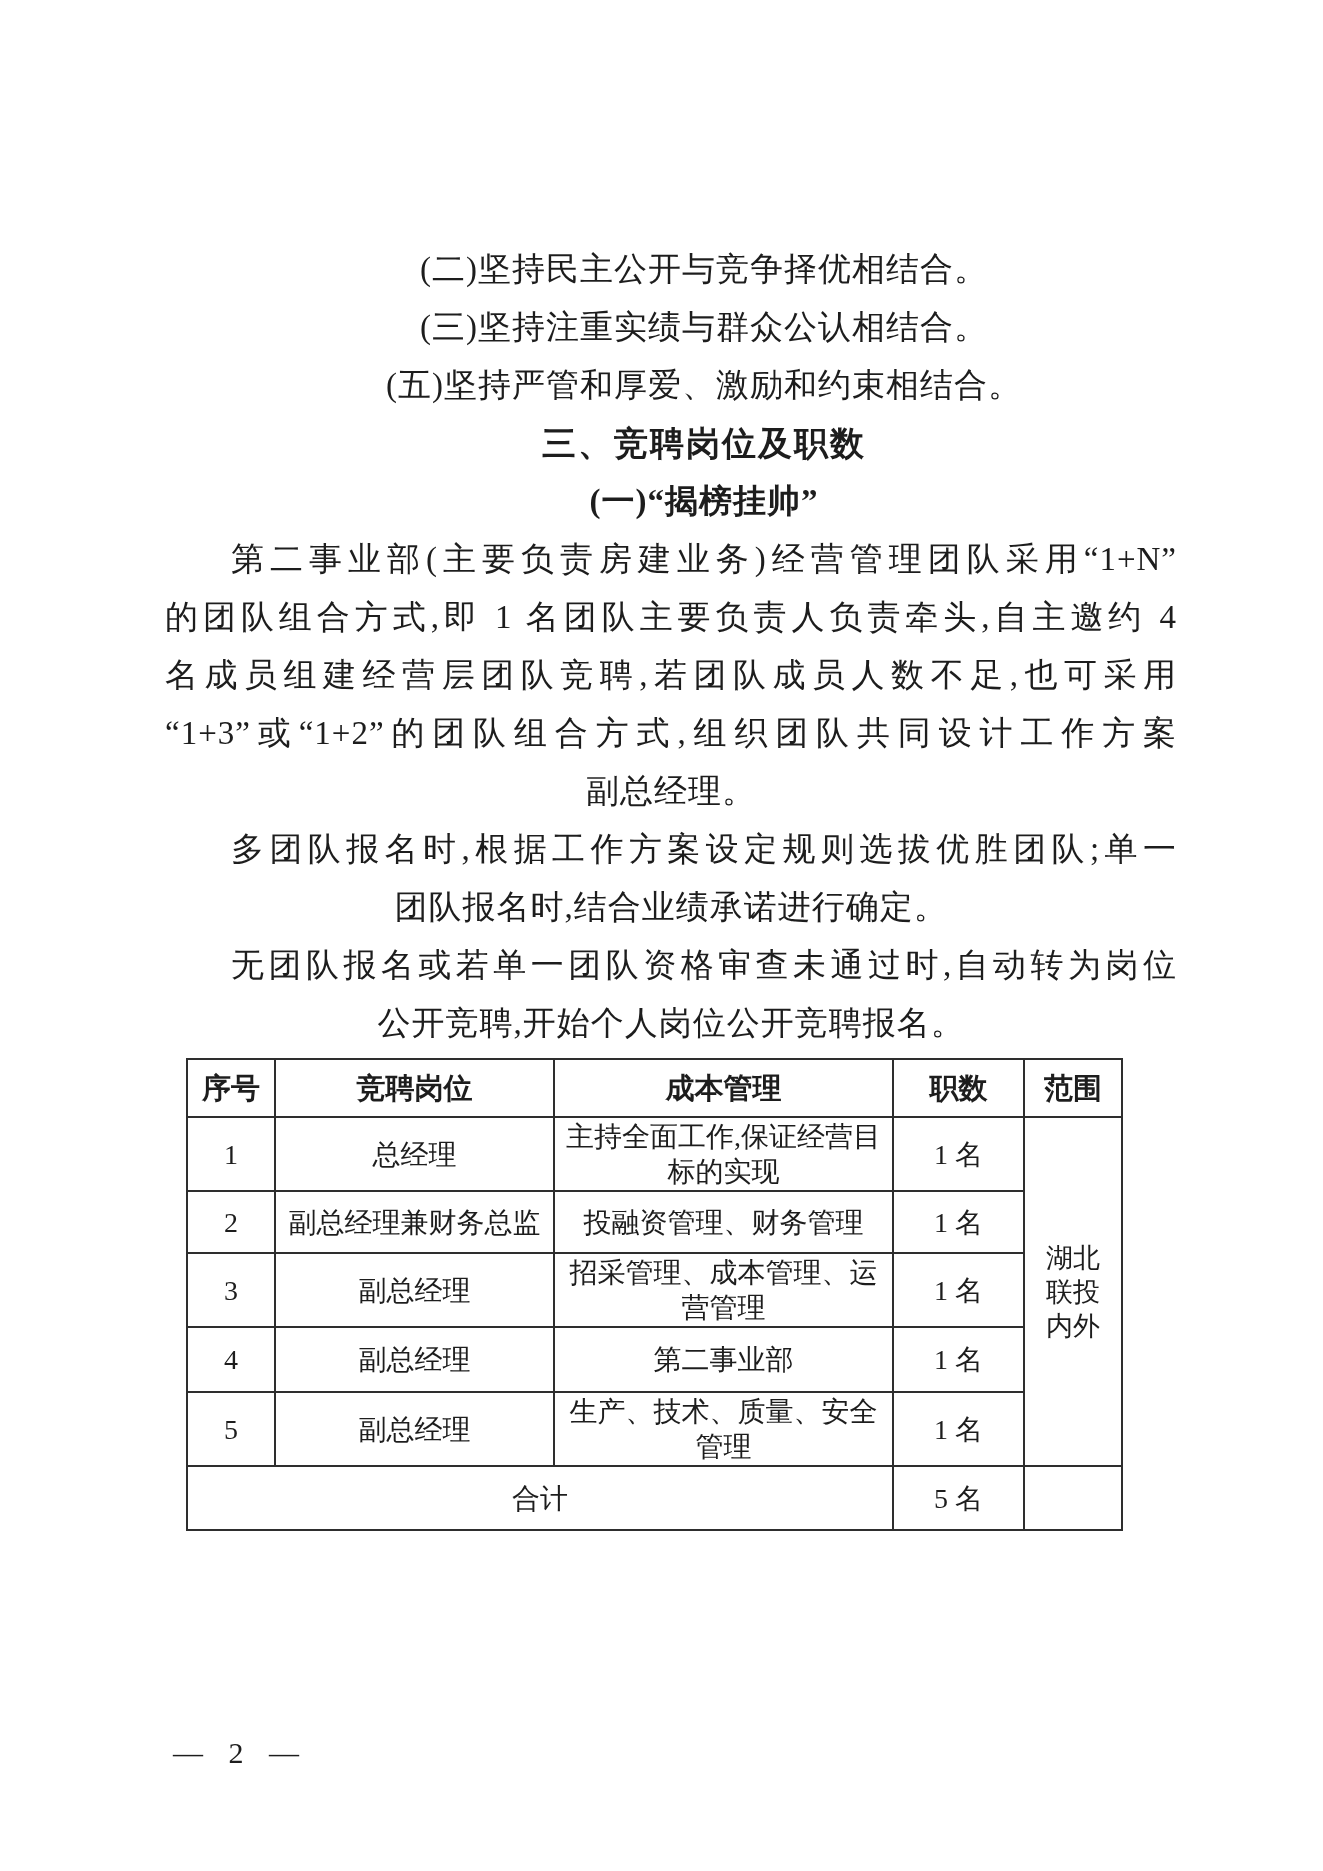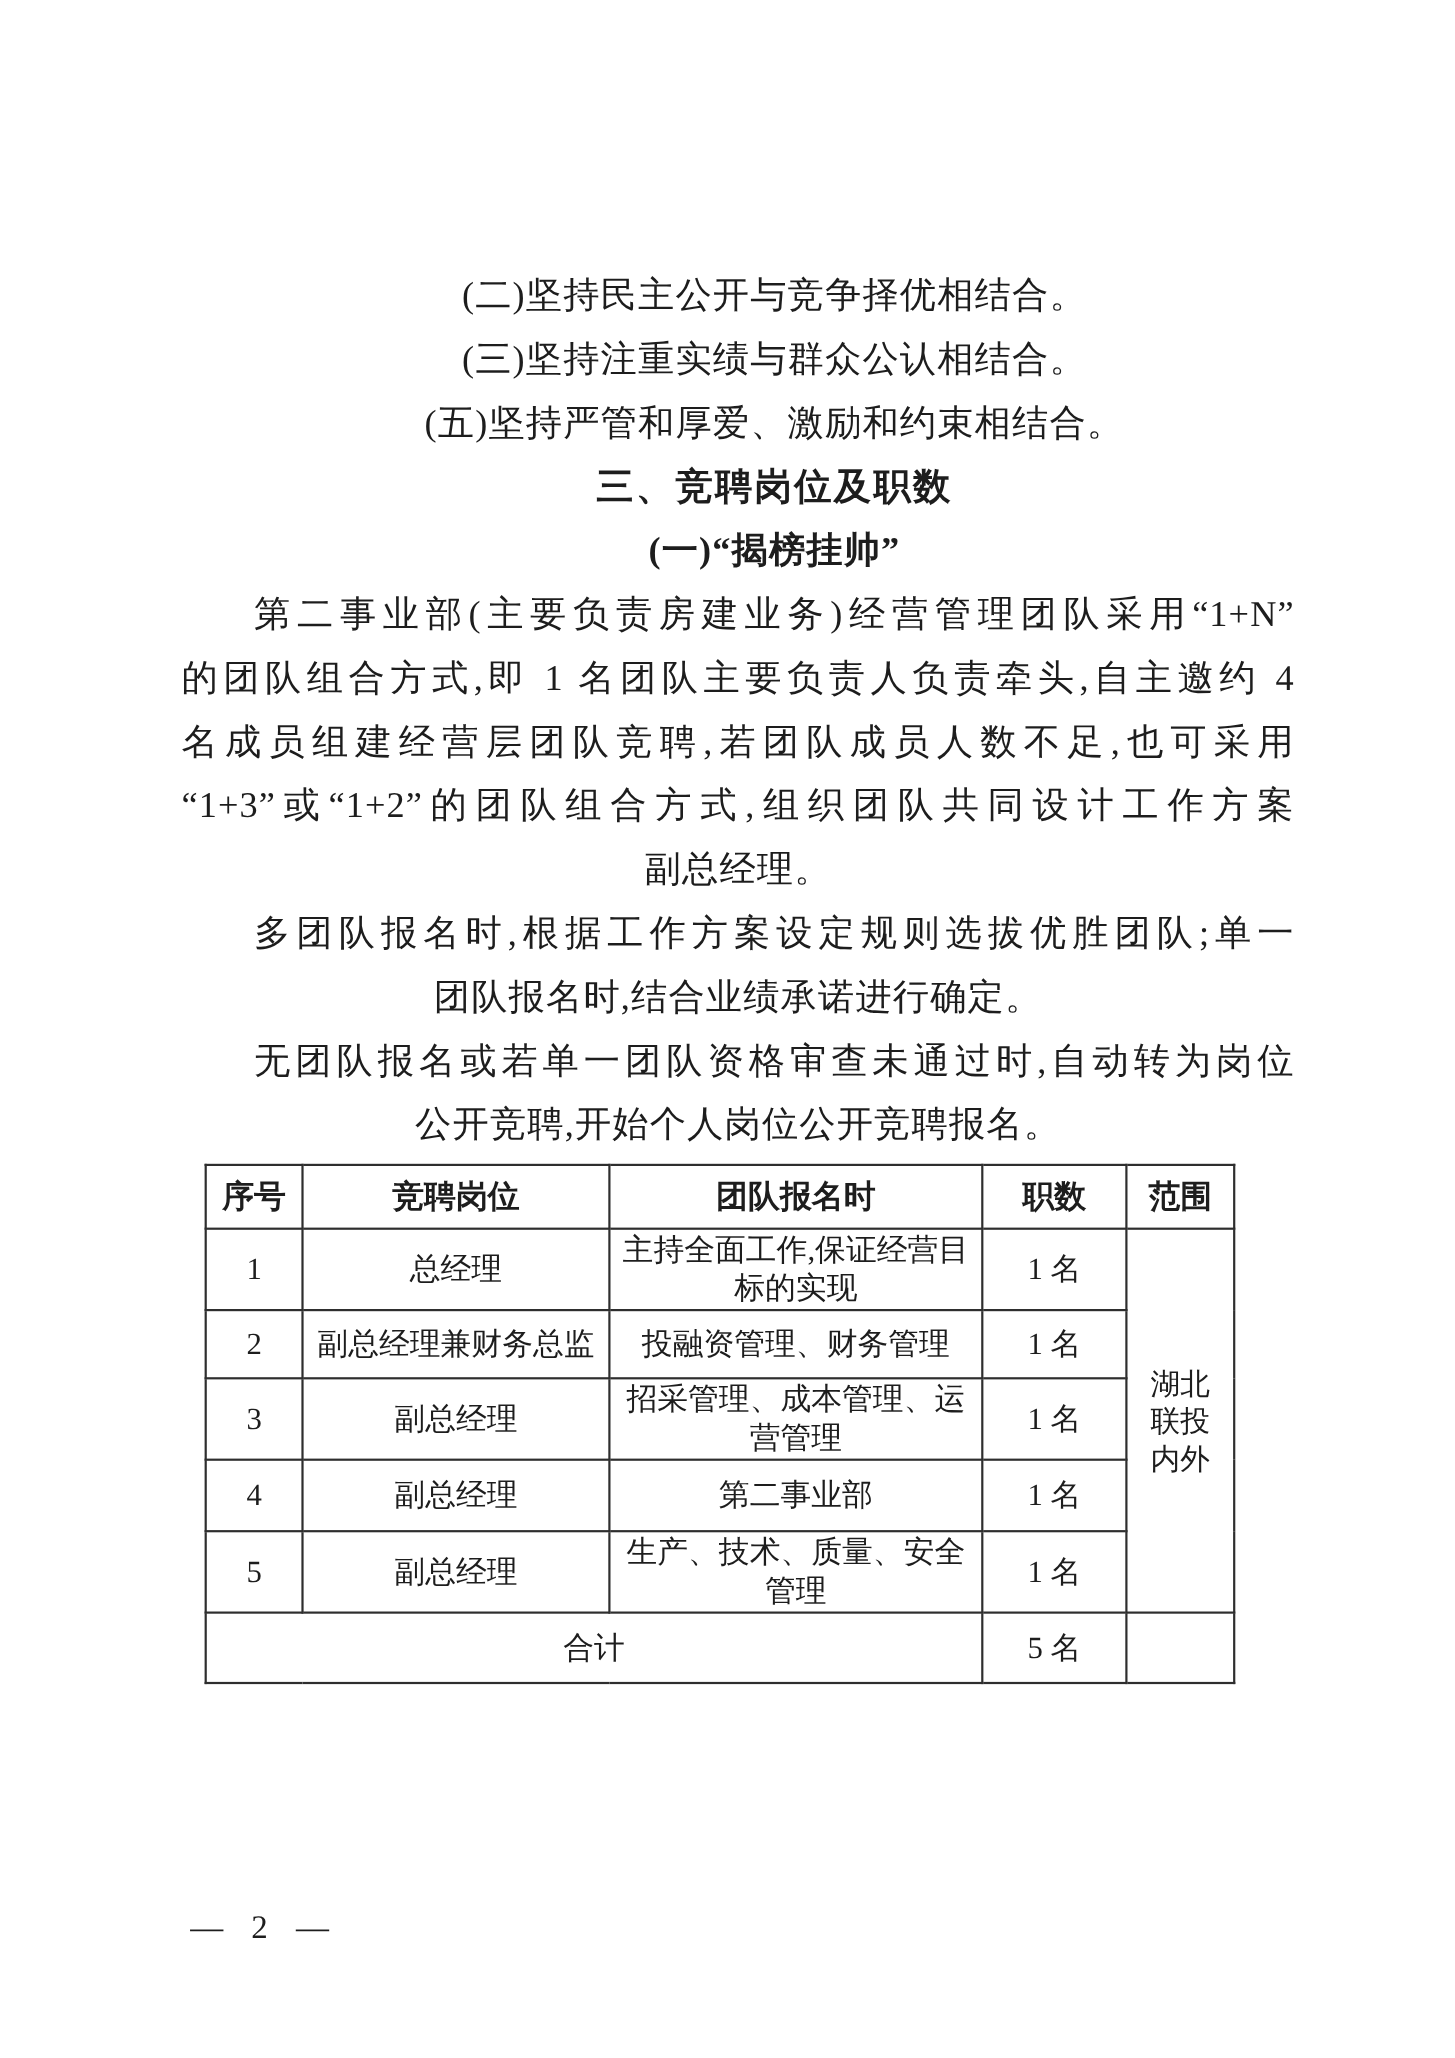--- a/index.html
+++ b/index.html
@@ -106,21 +106,21 @@
         <col style="width:88px">
         <col style="width:279px">
         <col style="width:339px">
         <col style="width:131px">
         <col style="width:98px">
       </colgroup>
       <thead>
         <tr>
           <th>序号</th>
           <th>竞聘岗位</th>
-          <th>团队报名时</th>
+          <th>成本管理</th>
           <th>职数</th>
           <th>范围</th>
         </tr>
       </thead>
       <tbody>
         <tr class="row-1">
           <td>1</td>
           <td>总经理</td>
           <td>主持全面工作,保证经营目标的实现</td>
           <td>1 名</td>

